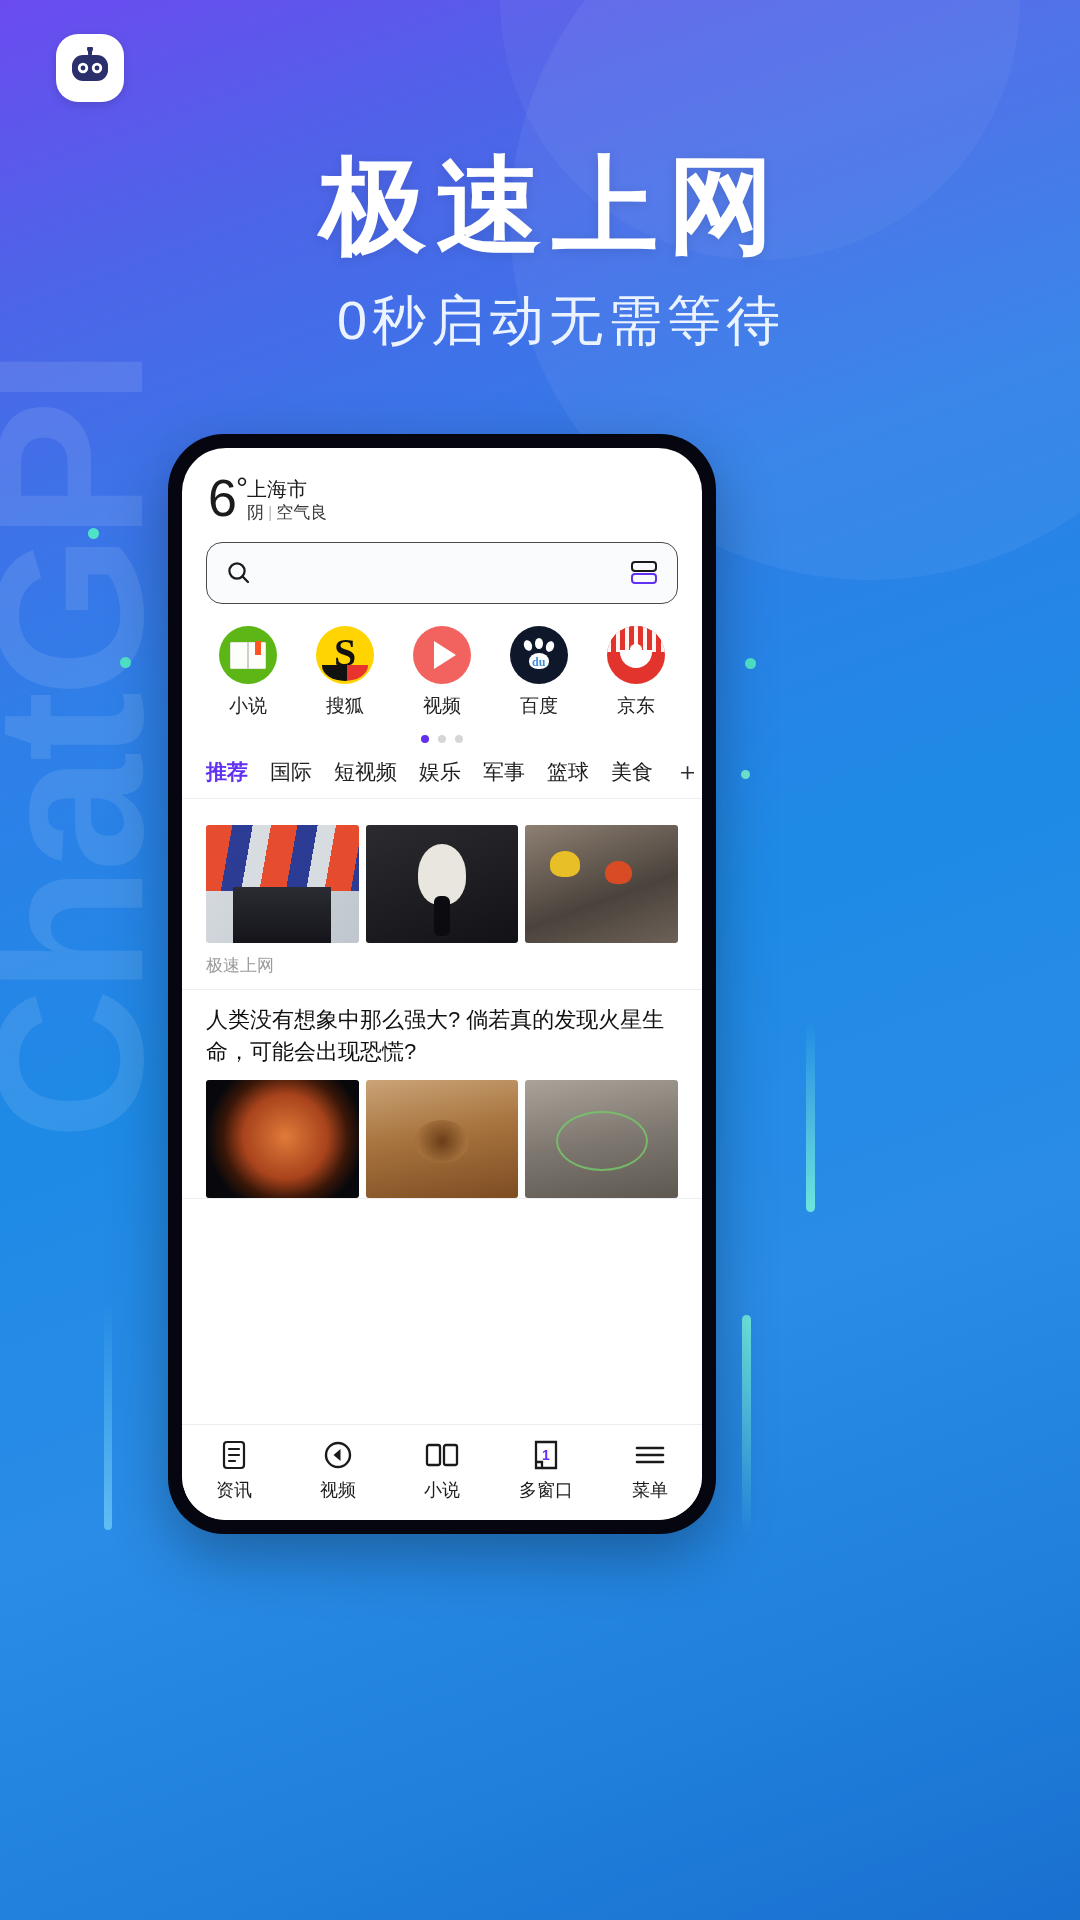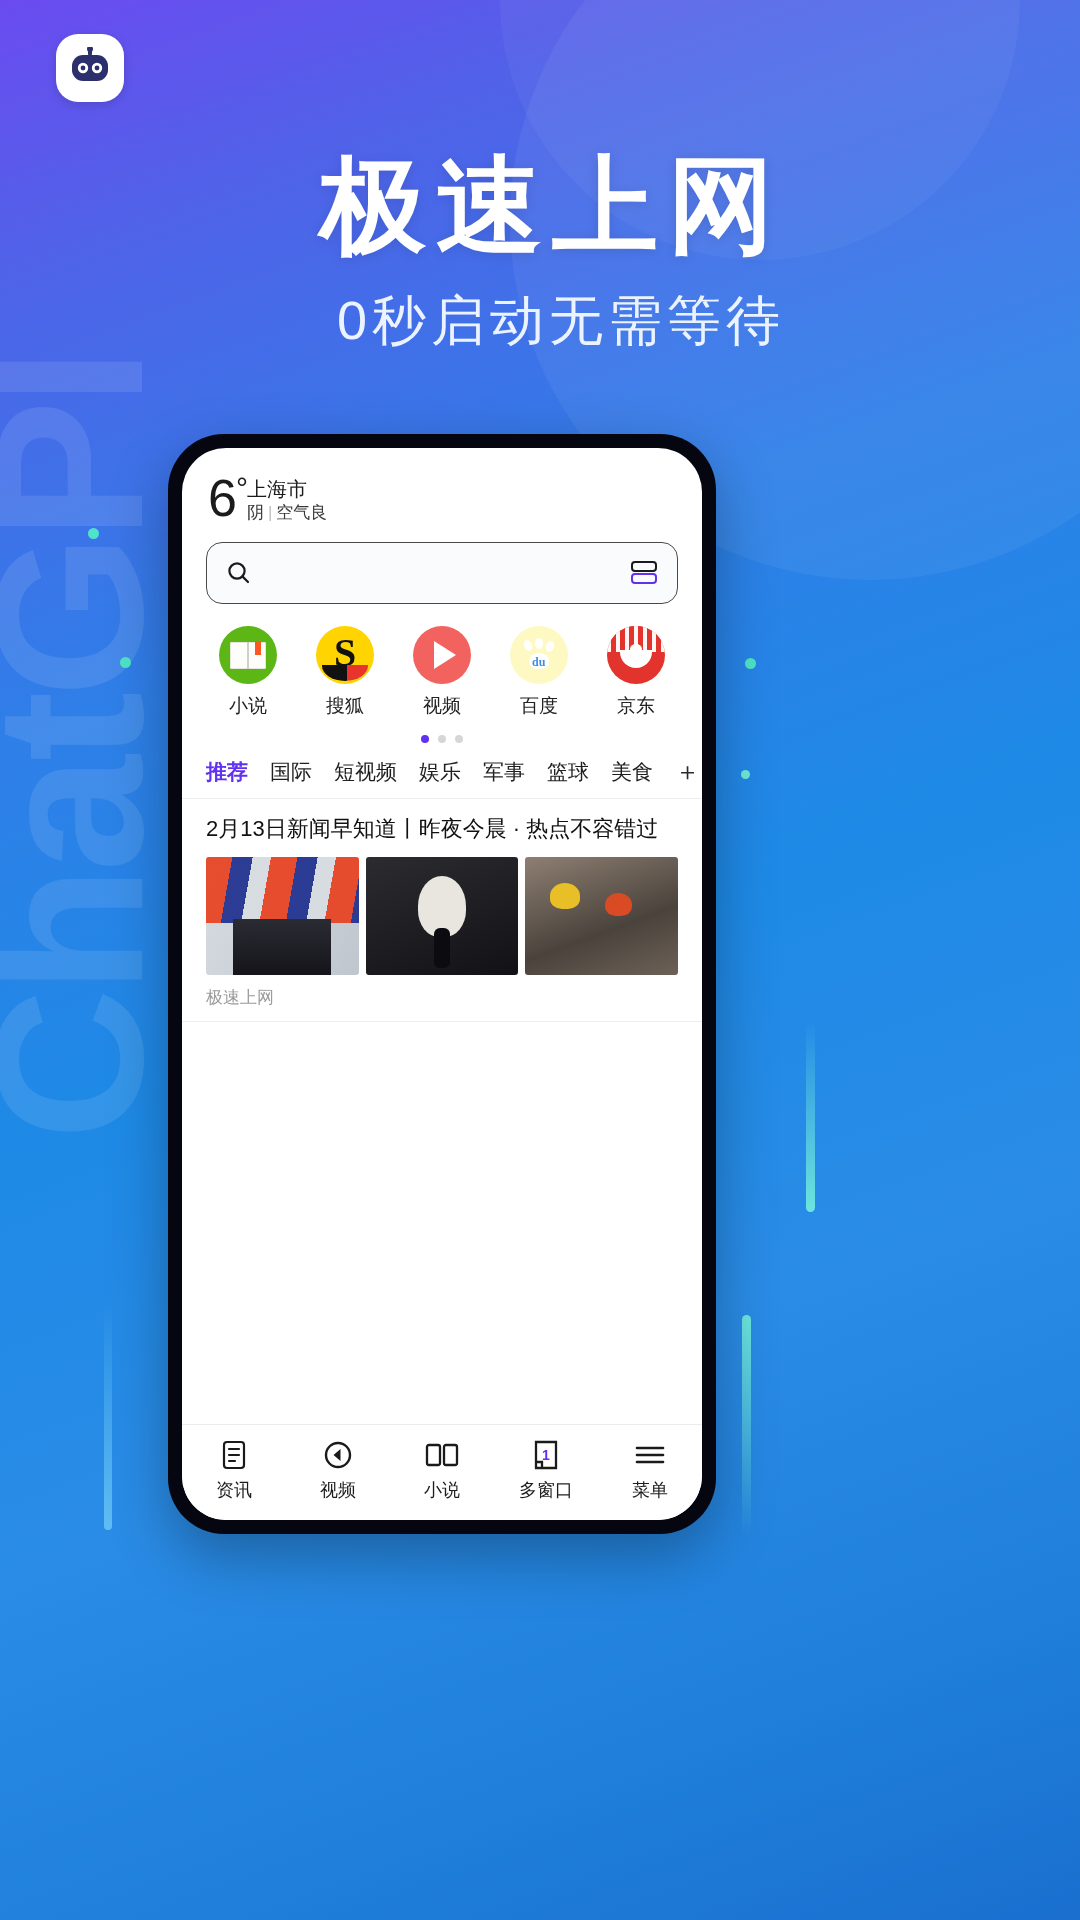--- a/index.html
+++ b/index.html
@@ -129,21 +129,21 @@
     width: 58px; height: 58px; border-radius: 50%;
     margin: 0 auto; position: relative;
     display: flex; align-items: center; justify-content: center;
     overflow: hidden;
   }
   .sc-label { margin-top: 9px; font-size: 19px; color: #222; }
 
   .ic-novel  { background: #5cb616; }
   .ic-sohu   { background: #ffd400; }
   .ic-video  { background: #f2635f; }
-  .ic-baidu  { background: #fef9c3; }
+  .ic-baidu  { background: #0f172a; }
   .ic-jd     { background: #e2342c; }
 
   .book {
     width: 36px; height: 27px; background: #fdfdfa;
     border-radius: 2px; position: relative;
     box-shadow: inset 0 0 0 1px #e6e6dd;
   }
   .book:before {
     content: ""; position: absolute; left: 50%; top: 0;
     width: 2px; height: 100%; background: #cfcfc4; transform: translateX(-50%);
@@ -384,29 +384,36 @@
       <span class="tab">军事</span>
       <span class="tab">篮球</span>
       <span class="tab">美食</span>
       <span class="tab-plus">＋</span>
     </div>
 
     <div class="feed">
 
 
       <div class="news">
-        <div class="news-title">2月13日新闻早知道丨昨夜今晨 · 热点不容错过</div>
         <div class="thumbs">
           <div class="thumb t-flag"></div>
           <div class="thumb t-speak"></div>
           <div class="thumb t-rescue"></div>
         </div>
         <div class="news-src">极速上网</div>
       </div>
 
+      <div class="news">
+        <div class="news-title">人类没有想象中那么强大? 倘若真的发现火星生命，可能会出现恐慌?</div>
+        <div class="thumbs">
+          <div class="thumb t-mars1"></div>
+          <div class="thumb t-mars2"></div>
+          <div class="thumb t-moon"></div>
+        </div>
+      </div>
 
     </div>
 
     <div class="bottomnav">
       <div class="nav-item">
         <div class="nav-ico">
           <svg width="28" height="30" viewBox="0 0 28 30">
             <rect x="4" y="2" width="20" height="26" rx="3" fill="none" stroke="#1a1a1a" stroke-width="2.2"></rect>
             <line x1="9" y1="9" x2="19" y2="9" stroke="#1a1a1a" stroke-width="2.2" stroke-linecap="round"></line>
             <line x1="9" y1="15" x2="19" y2="15" stroke="#1a1a1a" stroke-width="2.2" stroke-linecap="round"></line>

